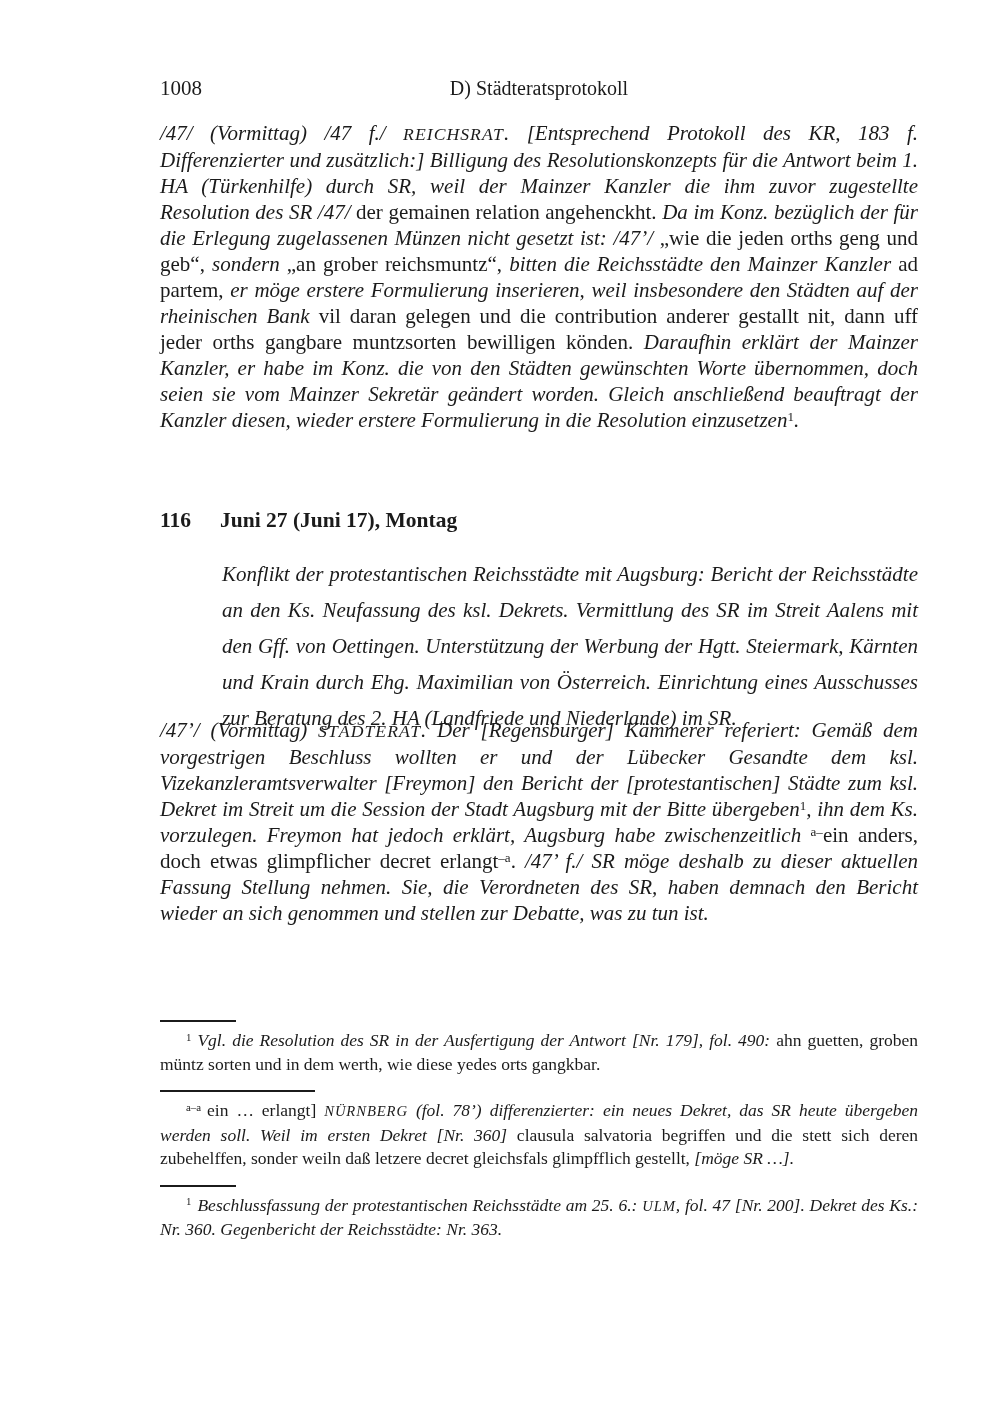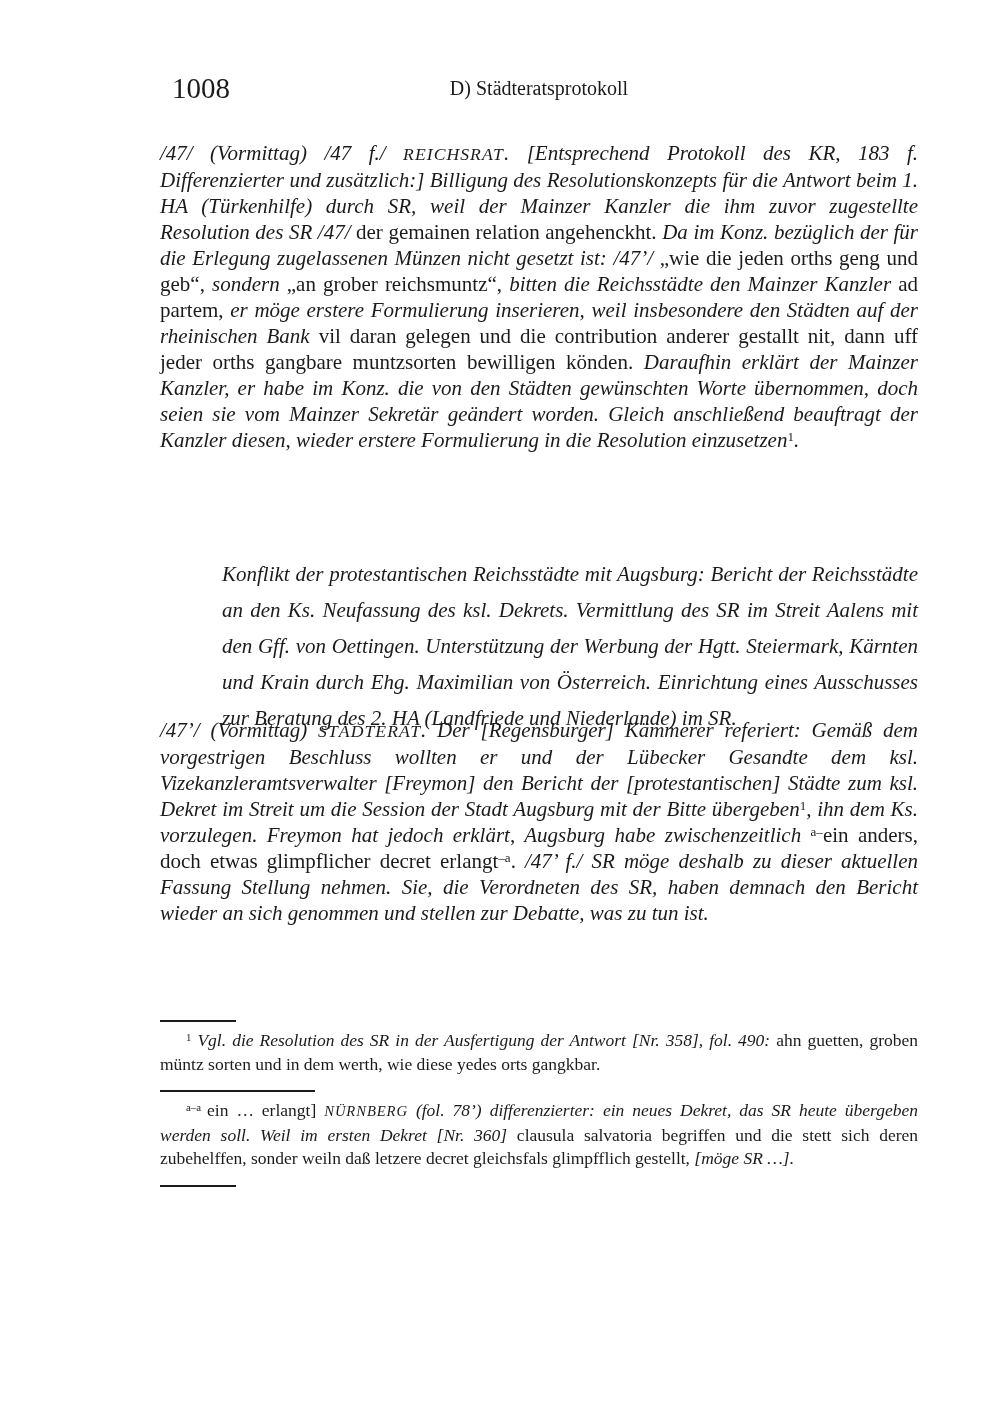--- a/index.html
+++ b/index.html
@@ -18,33 +18,32 @@
   }
   
   .running-head {
     position: absolute;
     top: 76px; left: 160px; width: 758px;
     font-size: 20px; line-height: 24px;
     text-align: center;
   }
   .pagenum {
     position: absolute; left: 0; top: 0;
-    font-size: 29px;
-    margin-left: 12px;
+    font-size: 21px;
   }
   
   .body-par {
     position: absolute;
     left: 160px; width: 758px;
     margin: 0;
     font-size: 21px;
     line-height: 26px;
     text-align: justify;
   }
-  .par1 { top: 120px; margin-top: 20px; }
+  .par1 { top: 120px; }
   .par2 { top: 717px; }
   
   .entry-heading {
     position: absolute;
     top: 507px; left: 160px; width: 758px;
     margin: 0;
     font-size: 21.5px; line-height: 27px;
     font-weight: bold;
   }
   .entry-number { display: inline-block; min-width: 60px; }
@@ -95,30 +94,34 @@
 
 <div class="page">
 
   <header class="running-head">
     <span class="pagenum">1008</span>
     <span class="head-title">D) Städteratsprotokoll</span>
   </header>
 
   <p class="body-par par1"><span class="seg-i">/47/ (Vormittag) /47 f./ </span><span class="seg-c">REICHSRAT</span><span class="seg-i">. [Entsprechend Protokoll des KR, 183 f. Differenzierter und zusätzlich:] Billigung des Resolutionskonzepts für die Antwort beim 1. HA (Türkenhilfe) durch SR, weil der Mainzer Kanzler die ihm zuvor zugestellte Resolution des SR /47/ </span><span class="seg-r">der gemainen relation angehenckht. </span><span class="seg-i">Da im Konz. bezüglich der für die Erlegung zugelassenen Münzen nicht gesetzt ist: /47’/ </span><span class="seg-r">„wie die jeden orths geng und geb“, </span><span class="seg-i">sondern </span><span class="seg-r">„an grober reichsmuntz“, </span><span class="seg-i">bitten die Reichsstädte den Mainzer Kanzler </span><span class="seg-r">ad partem, </span><span class="seg-i">er möge erstere Formulierung inserieren, weil insbesondere den Städten auf der rheinischen Bank </span><span class="seg-r">vil daran gelegen und die contribution anderer gestallt nit, dann uff jeder orths gangbare muntzsorten bewilligen könden. </span><span class="seg-i">Daraufhin erklärt der Mainzer Kanzler, er habe im Konz. die von den Städten gewünschten Worte übernommen, doch seien sie vom Mainzer Sekretär geändert worden. Gleich anschließend beauftragt der Kanzler diesen, wieder erstere Formulierung in die Resolution einzusetzen</span><span class="seg-sup">1</span><span class="seg-i">.</span></p>
 
+  <h2 class="entry-heading">
+    <span class="entry-number">116</span><span class="entry-title">Juni 27 (Juni 17), Montag</span>
+  </h2>
 
   <p class="summary"><span class="seg-i">Konflikt der protestantischen Reichsstädte mit Augsburg: Bericht der Reichsstädte an den Ks. Neufassung des ksl. Dekrets. Vermittlung des SR im Streit Aalens mit den Gff. von Oettingen. Unterstützung der Werbung der Hgtt. Steiermark, Kärnten und Krain durch Ehg. Maximilian von Österreich. Einrichtung eines Ausschusses zur Beratung des 2. HA (Landfriede und Niederlande) im SR.</span></p>
 
   <p class="body-par par2"><span class="seg-i">/47’/ (Vormittag) </span><span class="seg-c">STÄDTERAT</span><span class="seg-i">. Der [Regensburger] Kämmerer referiert: Gemäß dem vorgestrigen Beschluss wollten er und der Lübecker Gesandte dem ksl. Vizekanzleramtsverwalter [Freymon] den Bericht der [protestantischen] Städte zum ksl. Dekret im Streit um die Session der Stadt Augsburg mit der Bitte übergeben</span><span class="seg-sup">1</span><span class="seg-i">, ihn dem Ks. vorzulegen. Freymon hat jedoch erklärt, Augsburg habe zwischenzeitlich </span><span class="seg-sup">a–</span><span class="seg-r">ein anders, doch etwas glimpflicher decret erlangt</span><span class="seg-sup">–a</span><span class="seg-r">. </span><span class="seg-i">/47’ f./ SR möge deshalb zu dieser aktuellen Fassung Stellung nehmen. Sie, die Verordneten des SR, haben demnach den Bericht wieder an sich genommen und stellen zur Debatte, was zu tun ist.</span></p>
 
   <div class="footnotes">
 
     <div class="fn-rule short"></div>
-    <p class="footnote"><span class="seg-sup fn-marker">1</span><span><span class="seg-i">Vgl. die Resolution des SR in der Ausfertigung der Antwort [Nr. 358], fol. 490: </span><span class="seg-r">ahn guetten, groben müntz sorten und in dem werth, wie diese yedes orts gangkbar.</span></span></p>
+    <p class="footnote"><span class="seg-sup fn-marker">1</span><span><span class="seg-i">Vgl. die Resolution des SR in der Ausfertigung der Antwort [Nr. 179], fol. 490: </span><span class="seg-r">ahn guetten, groben müntz sorten und in dem werth, wie diese yedes orts gangkbar.</span></span></p>
 
     <div class="fn-rule long mid"></div>
     <p class="footnote"><span class="seg-sup fn-marker">a–a</span><span><span class="seg-r">ein … erlangt] </span><span class="seg-c">NÜRNBERG</span><span class="seg-i"> (fol. 78’) differenzierter: ein neues Dekret, das SR heute übergeben werden soll. Weil im ersten Dekret [Nr. 360] </span><span class="seg-r">clausula salvatoria begriffen und die stett sich deren zubehelffen, sonder weiln daß letzere decret gleichsfals glimpfflich gestellt, </span><span class="seg-i">[möge SR …].</span></span></p>
 
     <div class="fn-rule short mid"></div>
+    <p class="footnote"><span class="seg-sup fn-marker">1</span><span><span class="seg-i">Beschlussfassung der protestantischen Reichsstädte am 25. 6.: </span><span class="seg-c">ULM</span><span class="seg-i">, fol. 47 [Nr. 200]. Dekret des Ks.: Nr. 360. Gegenbericht der Reichsstädte: Nr. 363.</span></span></p>
 
   </div>
 
 </div>
 
 </body></html>

